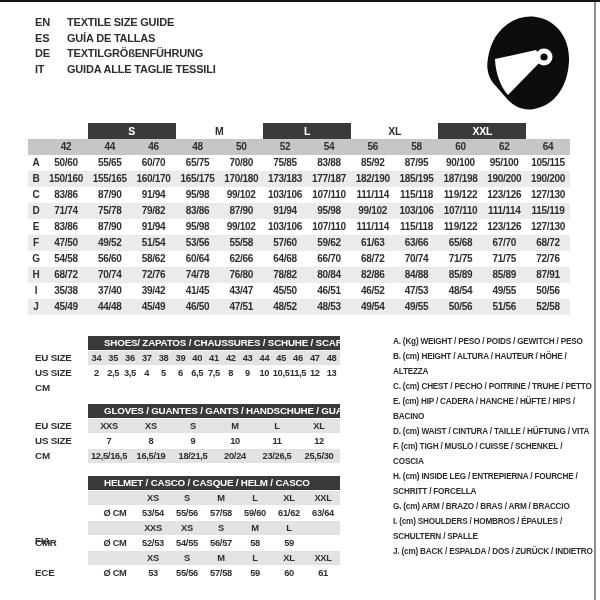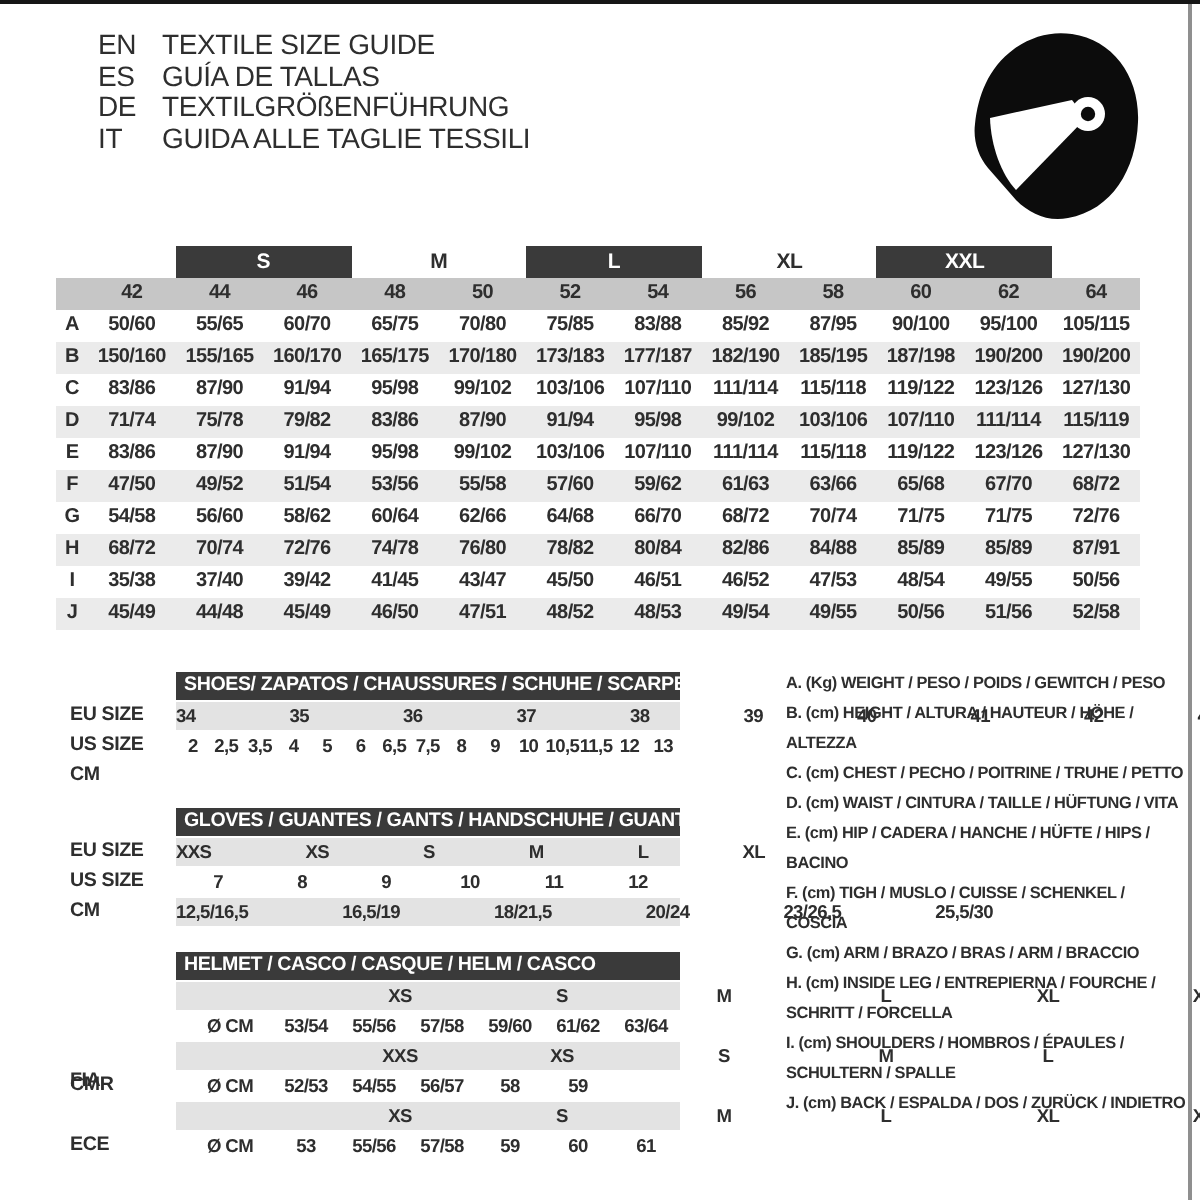--- a/index.html
+++ b/index.html
@@ -13,46 +13,46 @@
   html,body{width:600px;height:600px;background:#fff;overflow:hidden;
     font-family:"Liberation Sans","DejaVu Sans",sans-serif;color:var(--ink);}
   .abs{position:absolute;}
   #stage{position:relative;width:600px;height:600px;background:#fff;}
 
   
   .top-line{left:0;top:0;width:600px;height:2px;background:#161616;}
   .right-line{left:594px;top:2px;width:2px;height:598px;background:#8f8f8f;}
 
   
-  .langs{left:49px;top:15px;font-size:14px;font-weight:400;letter-spacing:-0.2px;}
+  .langs{left:35px;top:15px;font-size:11px;font-weight:700;letter-spacing:-0.2px;}
   .lang-row{display:flex;line-height:15.5px;}
   .lang-code{width:32px;}
 
   .helmet-wrap{left:480px;top:14px;width:92px;height:96px;}
 
   
   .main-table{left:28px;top:122px;width:542px;font-weight:700;font-size:10px;letter-spacing:-0.3px;}
   .mt-grid{display:grid;grid-template-columns:16px repeat(12,1fr);}
   .size-row{height:17px;align-items:end;}
   .chip{background:var(--dark);color:#fff;text-align:center;height:16px;line-height:16px;font-size:10.5px;}
   .size-plain{text-align:center;height:16px;line-height:16px;font-size:10.5px;}
   .num-row{background:var(--numgray);height:16px;line-height:16px;}
   .num-row div{text-align:center;}
   .data-row{height:16px;line-height:16px;}
   .data-row div{text-align:center;white-space:nowrap;}
   .data-row.stripe{background:var(--stripe);}
 
   
   .sub-table{left:88px;width:252px;}
   .sub-header{background:var(--dark);color:#fff;height:14px;line-height:14px;
-    font-size:9.8px;font-weight:700;padding-left:4px;letter-spacing:-0.2px;white-space:nowrap;}
+    font-size:9.8px;font-weight:700;padding-left:16px;letter-spacing:-0.2px;white-space:nowrap;}
   .sub-row{display:grid;height:14px;line-height:14px;margin-top:1px;
     font-size:9.3px;font-weight:700;letter-spacing:-0.3px;}
   .sub-row div{text-align:center;white-space:nowrap;}
-  .sub-row.gray{background:var(--rowgray);gap:47px;}
+  .sub-row.gray{background:var(--rowgray);}
   .cols15{grid-template-columns:repeat(15,1fr);}
   .cols6{grid-template-columns:repeat(6,1fr);}
   .helm-cols{grid-template-columns:48px repeat(6,34px);}
   .unit-cell{text-align:right;padding-left:6px;}
 
   .side-label{font-size:9.8px;font-weight:700;letter-spacing:-0.2px;height:14px;line-height:14px;left:35px;}
 
   
   .legend{left:393px;top:334px;width:202px;font-size:8.2px;font-weight:700;
     letter-spacing:-0.2px;line-height:15px;}
@@ -402,22 +402,22 @@
           <div>60</div>
           <div>61</div>
         </div>
       </div>
   </div>
 
   <div class="abs legend">
       <div>A. (Kg) WEIGHT / PESO / POIDS / GEWITCH / PESO</div>
       <div>B. (cm) HEIGHT / ALTURA / HAUTEUR / HÖHE / ALTEZZA</div>
       <div>C. (cm) CHEST / PECHO / POITRINE / TRUHE / PETTO</div>
+      <div>E. (cm) HIP / CADERA / HANCHE / HÜFTE / HIPS / BACINO</div>
       <div>D. (cm) WAIST / CINTURA / TAILLE / HÜFTUNG / VITA</div>
-      <div>E. (cm) HIP / CADERA / HANCHE / HÜFTE / HIPS / BACINO</div>
       <div>F. (cm) TIGH / MUSLO / CUISSE / SCHENKEL / COSCIA</div>
+      <div>H. (cm) INSIDE LEG / ENTREPIERNA / FOURCHE / SCHRITT / FORCELLA</div>
       <div>G. (cm) ARM / BRAZO / BRAS / ARM / BRACCIO</div>
-      <div>H. (cm) INSIDE LEG / ENTREPIERNA / FOURCHE / SCHRITT / FORCELLA</div>
       <div>I. (cm) SHOULDERS / HOMBROS / ÉPAULES / SCHULTERN / SPALLE</div>
       <div>J. (cm) BACK / ESPALDA / DOS / ZURÜCK / INDIETRO</div>
     </div>
 
 </div>
 
 </body></html>

